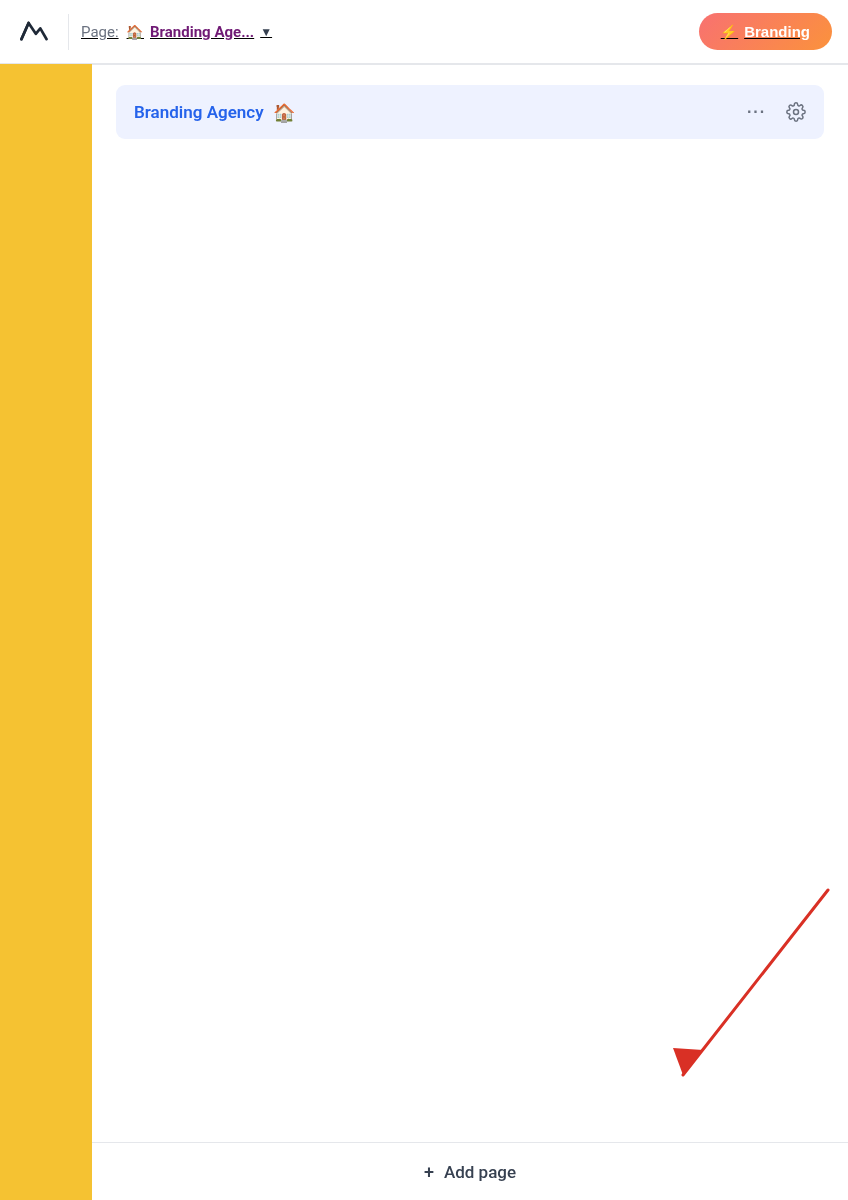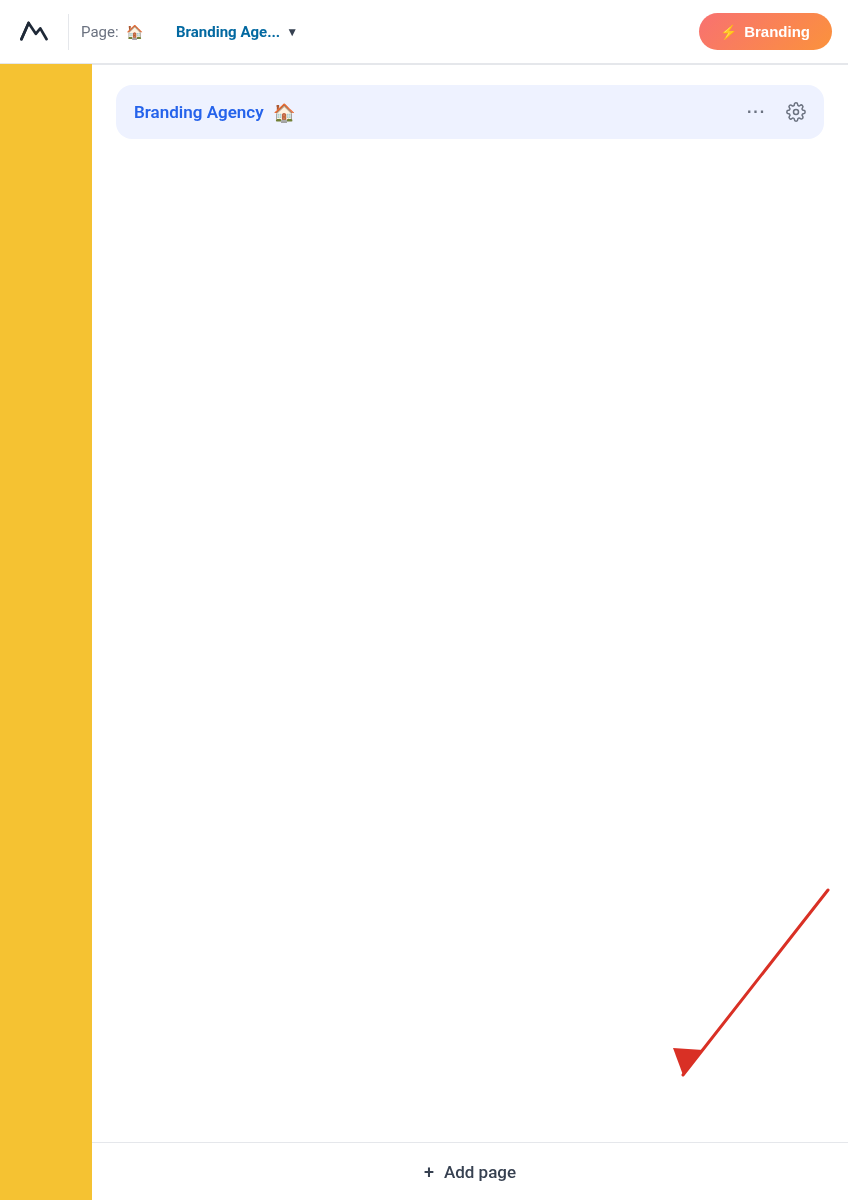--- a/index.html
+++ b/index.html
@@ -24,20 +24,21 @@
       left: 0;
       right: 0;
       height: 64px;
       background: #ffffff;
       display: flex;
       align-items: center;
       padding: 0 16px;
       gap: 12px;
       border-bottom: 1px solid #e5e7eb;
       z-index: 10;
+      text-decoration: underline;
     }
 
     .logo-area {
       display: flex;
       align-items: center;
       padding-right: 16px;
       border-right: 1px solid #e5e7eb;
     }
 
     .logo-icon {
@@ -66,22 +67,21 @@
     }
 
     .home-icon-small {
       font-size: 14px;
       color: #374151;
     }
 
     .page-name-text {
       font-size: 15px;
       font-weight: 700;
-      color: #0369a1;
-      margin-left: 26px;
+      color: #701a75;
     }
 
     .chevron-down {
       color: #374151;
       font-size: 12px;
     }
 
     .upgrade-btn {
       background: linear-gradient(135deg, #f87171, #fb923c);
       color: white;
@@ -162,21 +162,21 @@
       padding: 20px 24px;
       overflow-y: auto;
     }
 
     .page-item {
       display: flex;
       align-items: center;
       justify-content: space-between;
       padding: 14px 18px;
       background: #eef2ff;
-      border-radius: 16px;
+      border-radius: 9px;
       cursor: pointer;
     }
 
     .page-item-left {
       display: flex;
       align-items: center;
       gap: 10px;
     }
 
     .page-item-name {

